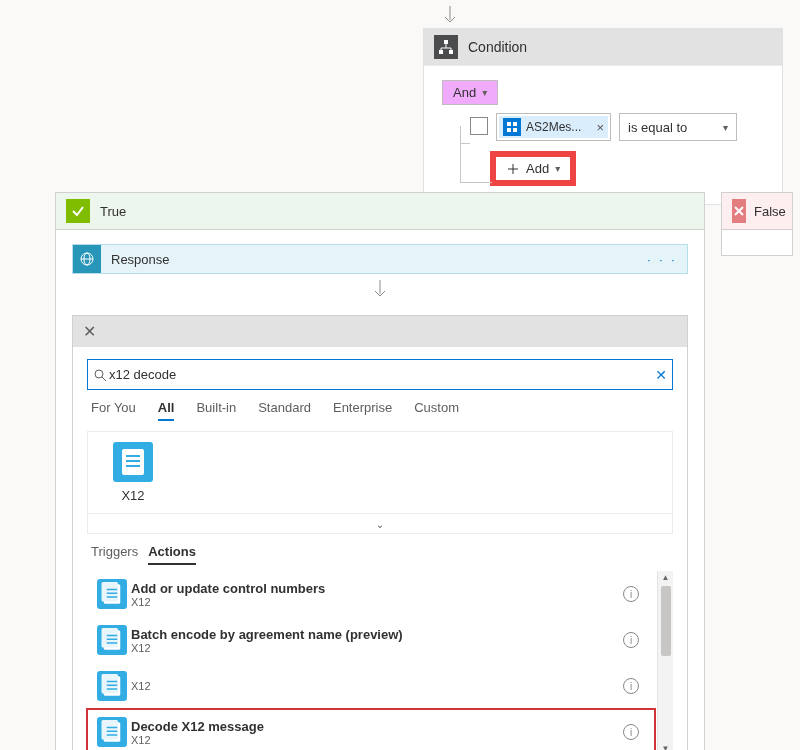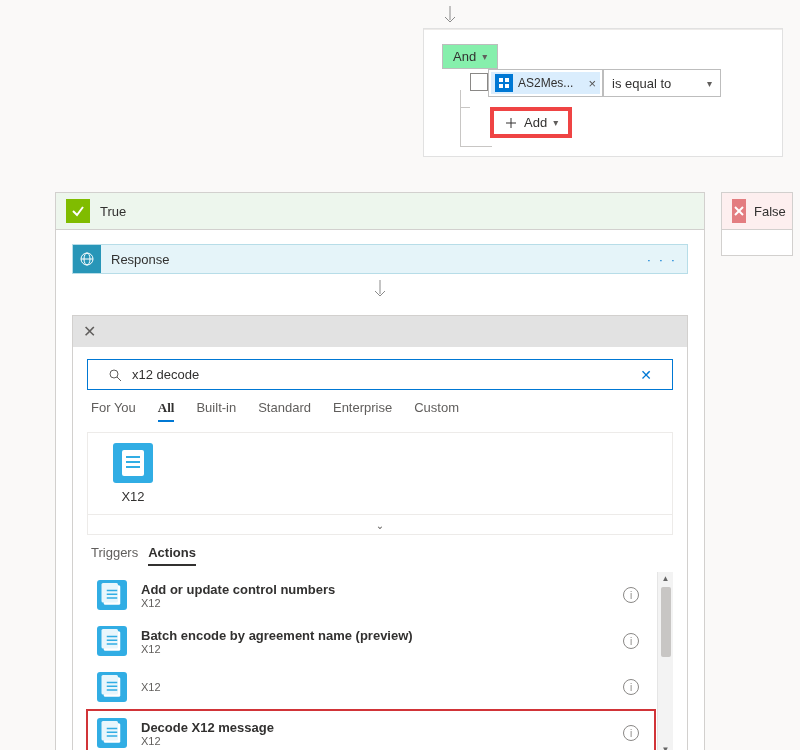--- a/index.html
+++ b/index.html
@@ -46,21 +46,21 @@
     display: flex; align-items: center; justify-content: center;
     color: #fff;
   }
   .cond-title { font-size: 14px; color: #323130; }
   .cond-body {
     padding: 14px 18px 18px 18px;
     border-top: 1px solid #edebe9;
   }
   .and-btn {
     border: 1px solid #bdbdbd;
-    background: #86efac;
+    background: #f0abfc;
     padding: 4px 10px;
     display: inline-flex;
     align-items: center;
     gap: 6px;
     font-size: 13px;
   }
   .tree-line-v1 {
     position: absolute;
     border-left: 1px solid #c8c6c4;
     height: 56px;
@@ -76,21 +76,22 @@
   }
   .tree-line-h2 {
     position: absolute;
     border-top: 1px solid #c8c6c4;
     width: 32px;
     left: 36px;
     top: 116px;
   }
   .cond-row {
     display: flex;
-    margin-top: 0;
+    gap: 8px;
+    margin-top: 8px;
     margin-left: 28px;
   }
   .checkbox {
     width: 18px; height: 18px;
     border: 1px solid #8a8886;
     background: #fff;
     margin-top: 4px;
   }
   .token-box {
     border: 1px solid #bdbdbd;
@@ -124,21 +125,21 @@
     padding: 4px 8px;
     display: flex;
     align-items: center;
     justify-content: space-between;
     width: 118px;
     font-size: 13px;
   }
   .add-btn {
     margin-top: 10px;
     margin-left: 48px;
-    border: 4px solid #ef4444;
+    border: 6px solid #ef4444;
     background: #fff;
     padding: 4px 10px;
     display: inline-flex;
     align-items: center;
     gap: 6px;
     font-size: 13px;
   }
 
   
   .true-branch {
@@ -200,34 +201,34 @@
   }
   .op-header-left{display:flex;align-items:center;gap:10px;}
   .op-header-icon{
     width:24px;height:24px;background:#4a4c4e;
     display:flex;align-items:center;justify-content:center;color:#fff;
   }
   .close-btn{font-size:16px;color:#605e5c;cursor:pointer;}
 
   .search-wrap{ padding:12px 14px 0 14px;}
   .search-box{
-    display:flex;align-items:center;gap:8px;
+    display:flex;align-items:center;
     border:1px solid #0078d4;
-    padding:6px 20px;
+    padding:6px 5px;
     background:#fff;
   }
   .search-box input{
     border:none;outline:none;flex:1;font-size:13px;color:#323130;
     font-family: inherit;
   }
   .clear-x{color:#0078d4;font-size:14px;cursor:pointer;}
 
   .cat-tabs{display:flex;gap:22px;padding:10px 18px;color:#605e5c;font-size:13px;}
   .cat-tabs .tab{padding-bottom:4px;cursor:pointer;}
-  .cat-tabs .tab.active{color:#323130;border-bottom:2px solid #0078d4;font-weight:600;font-family:Liberation Serif, serif;}
+  .cat-tabs .tab.active{color:#323130;border-bottom:2px solid #0078d4;font-weight:600;}
 
   .connector-card-row{
     border:1px solid #edebe9; border-bottom:none;
     margin:0 14px; padding:10px;
   }
   .connector-card{
     display:inline-flex;flex-direction:column;align-items:center;gap:6px;
     width:70px;
   }
   .x12-icon{
@@ -255,21 +256,21 @@
 
   .ta-tabs{display:flex;gap:10px;padding:10px 18px 6px 18px;color:#605e5c;font-size:13px;}
   .ta-tabs .tab{padding-bottom:4px;cursor:pointer;}
   .ta-tabs .tab.active{color:#323130;border-bottom:2px solid #323130;font-weight:600;}
 
   .actions-list{
     margin:0 14px;
     position:relative;
   }
   .action-item{
-    display:flex;align-items:center;gap:14px;
+    display:flex;align-items:center;gap:4px;
     padding:8px 10px;
     cursor:pointer;
   }
   .action-item .ai-icon{
     width:30px;height:30px;background:#31ade4;border-radius:3px;
     display:flex;align-items:center;justify-content:center;position:relative;flex-shrink:0;
   }
   .ai-title{font-size:13px;color:#323130;font-weight:600;}
   .ai-sub{font-size:11px;color:#605e5c;}
   .info-circle{
@@ -301,20 +302,34 @@
 <body>
 
 <div class="arrow-down a1">
   <svg width="16" height="20" viewBox="0 0 16 20">
       <line x1="8" y1="0" x2="8" y2="14" stroke="#8a8a8a" stroke-width="1"></line>
       <polyline points="3,11 8,16 13,11" fill="none" stroke="#8a8a8a" stroke-width="1"></polyline>
     </svg>
 </div>
 
 <div class="condition-block">
+  <div class="cond-header">
+    <div class="cond-header-icon">
+      <svg width="14" height="14" viewBox="0 0 14 14">
+          <rect x="5" y="0" width="4" height="4" fill="#fff"></rect>
+          <rect x="0" y="10" width="4" height="4" fill="#fff"></rect>
+          <rect x="10" y="10" width="4" height="4" fill="#fff"></rect>
+          <line x1="7" y1="4" x2="7" y2="8" stroke="#fff"></line>
+          <line x1="2" y1="8" x2="12" y2="8" stroke="#fff"></line>
+          <line x1="2" y1="8" x2="2" y2="10" stroke="#fff"></line>
+          <line x1="12" y1="8" x2="12" y2="10" stroke="#fff"></line>
+        </svg>
+    </div>
+    <span class="cond-title">Condition</span>
+  </div>
   <div class="cond-body" style="position:relative;">
     <div class="and-btn">
       <span>And</span>
       <span class="chev">▾</span>
     </div>
     <div class="tree-line-v1"></div>
     <div class="tree-line-h"></div>
     <div class="tree-line-h2"></div>
     <div class="cond-row">
       <div class="checkbox"></div>

